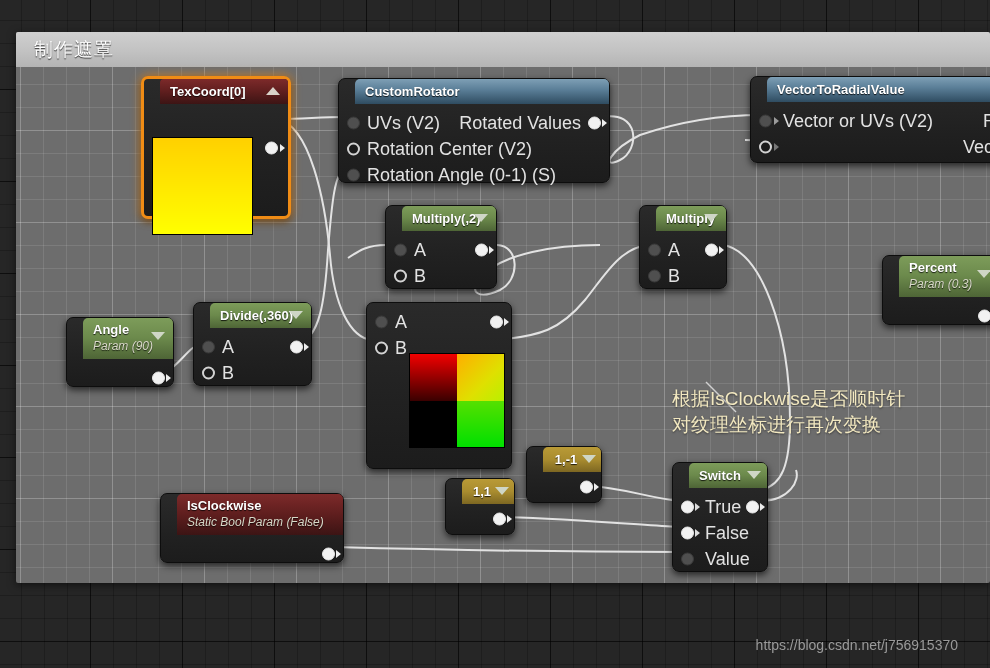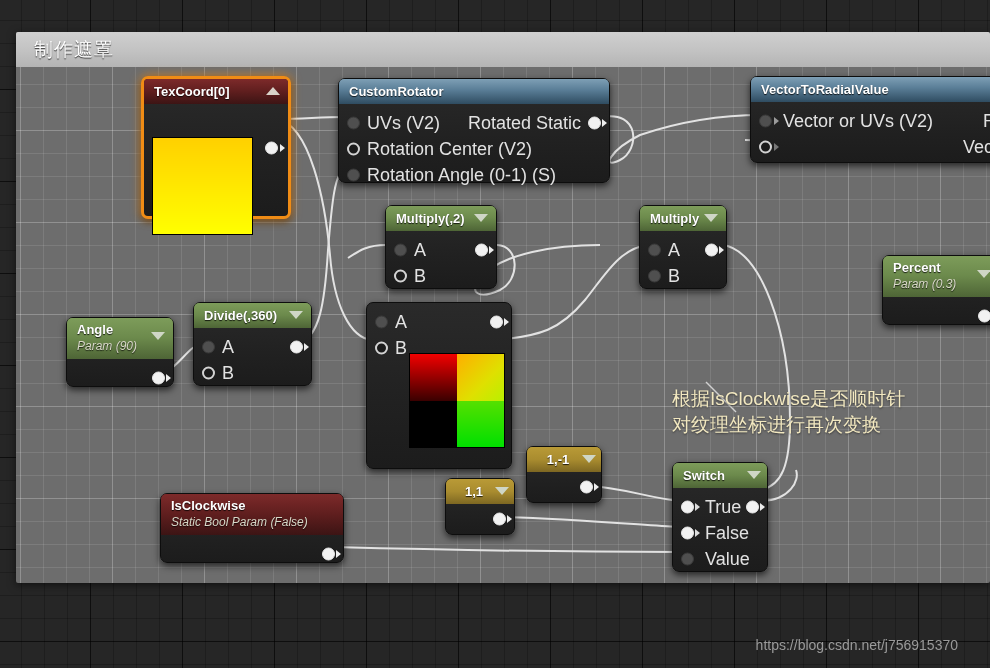--- a/index.html
+++ b/index.html
@@ -77,20 +77,21 @@
     height:25px;
     border-radius:5px 5px 0 0;
     font-size:13px;
     font-weight:bold;
     line-height:25px;
     padding:0 10px;
     color:#ffffff;
     text-shadow:0 1px 1px rgba(0,0,0,0.8);
     overflow:hidden;
     white-space:nowrap;
+    margin-left:16px;
   }
   .nhead.green{background:linear-gradient(to bottom,#7d9c5a 0%,#6c8a4c 48%,#4e6536 100%);}
   .nhead.red{background:linear-gradient(to bottom,#7d2a2a 0%,#5f1e1e 50%,#3c1414 100%);}
   .nhead.blue{background:linear-gradient(to bottom,#7e9fb5 0%,#5b7f98 42%,#2f4c61 100%);}
   .nhead.gold{background:linear-gradient(to bottom,#b99a36 0%,#a98c2f 50%,#7d6722 100%);}
   .nhead.param{height:38px;line-height:17px;padding-top:3px;}
   .nhead .sub{
     display:block;
     font-size:12px;
     font-weight:normal;
@@ -216,21 +217,21 @@
   </div>
 
   <div class="node" style="left:338px;top:78px;width:272px;height:105px;">
     <div class="nhead blue">
       <span>CustomRotator</span>
     </div>
     <div class="nbody">
       <div class="prow">
         <span class="pin in dim"></span>
         <span class="lbl">UVs (V2)</span>
-        <span class="rlbl">Rotated Static</span>
+        <span class="rlbl">Rotated Values</span>
         <span class="pin out filled"></span>
         <span class="pin-arrow out" style="right:2px;"></span>
       </div>
       <div class="prow">
         <span class="pin in hollow"></span>
         <span class="lbl">Rotation Center (V2)</span>
       </div>
       <div class="prow">
         <span class="pin in dim"></span>
         <span class="lbl">Rotation Angle (0-1) (S)</span>

